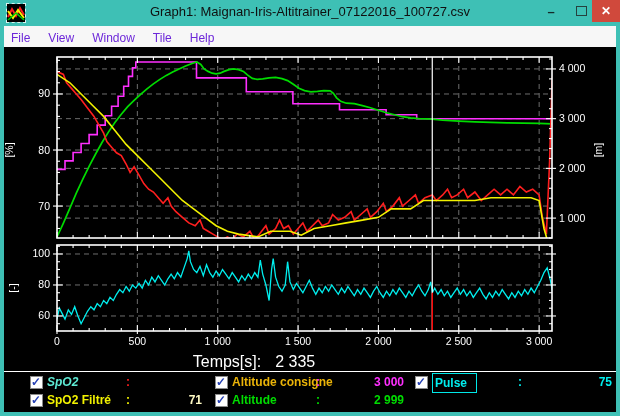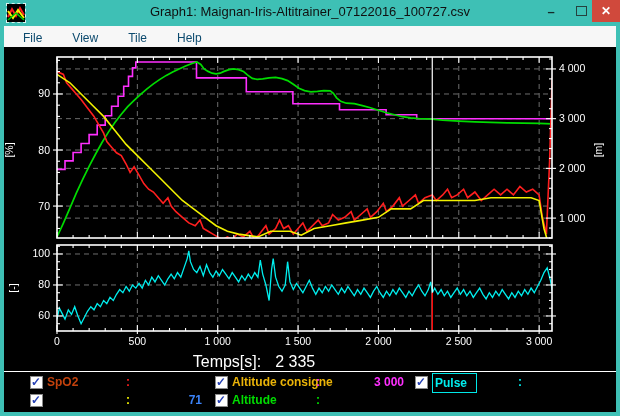--- a/index.html
+++ b/index.html
@@ -9,21 +9,21 @@
   #titlebar{position:absolute;left:0;top:0;width:620px;height:20px;background:#3ec0b5;}
   #app-icon{position:absolute;left:7px;top:4px;width:18px;height:18px;outline:1px dashed #d8f3ef;}
   #title-text{position:absolute;left:0;top:4px;width:620px;text-align:center;font-size:13px;color:#101010;}
   .ctl{position:absolute;top:0;height:22px;display:flex;align-items:center;justify-content:center;color:#142a28;font-size:13px;cursor:default;}
   #btn-min{left:540px;width:22px;font-weight:bold;}
   #btn-max{left:570px;width:22px;}
   #btn-max .sq{width:9px;height:8px;border:1px solid #25413e;display:inline-block;}
   #btn-close{left:592px;width:28px;background:#d0493c;color:#ffffff;font-weight:bold;font-size:12px;}
   
   #menubar{position:absolute;left:4px;top:26px;width:612px;height:21px;background:#f7f7f7;display:flex;align-items:center;}
-  .menu-item{font-size:12px;color:#0c4a6e;padding:0 9px;height:18px;line-height:21px;margin-left:12px;}
+  .menu-item{font-size:12px;color:#6d28d9;padding:0 9px;height:18px;line-height:21px;}
   .menu-item:first-child{padding-left:7px;}
   
   #content{position:absolute;left:4px;top:47px;width:612px;height:365px;background:#000;}
   #charts{position:absolute;left:-4px;top:-47px;}
   
   #axis-footer{position:absolute;left:0;top:306px;width:500px;text-align:center;color:#fff;font-size:16px;}
   #axis-footer .v{margin-left:14px;}
   #legend-sep{position:absolute;left:0;top:324px;width:612px;height:1px;background:#ffffff;}
   #legend{position:absolute;left:-4px;top:-47px;width:620px;height:416px;pointer-events:none;}
   .lg-row{position:absolute;height:18px;line-height:18px;font-size:12px;font-weight:bold;white-space:nowrap;}
@@ -54,20 +54,21 @@
         <span class="sq"></span>
       </div>
     <div id="btn-close" class="ctl">
         <span>✕</span>
       </div>
   </div>
 
   <div id="menubar">
       <div class="menu-item">File</div>
       <div class="menu-item">View</div>
+      <div class="menu-item">Window</div>
       <div class="menu-item">Tile</div>
       <div class="menu-item">Help</div>
     </div>
 
   <div id="content">
     <svg id="charts" width="620" height="416" viewBox="0 0 620 416">
         <g>
           <clipPath id="clip0">
             <rect x="57" y="57" width="495" height="181"></rect>
           </clipPath>
@@ -345,49 +346,52 @@
       </svg>
     <div id="axis-footer">
       <span>Temps[s]:</span><span class="v">2 335</span>
     </div>
     <div id="legend-sep"></div>
     <div id="legend">
         <div class="lg-row" style="top: 373px; left: 0px; width: 620px; pointer-events: auto;">
           <div class="cbx" style="left: 30px;">
             <span>✓</span>
           </div>
-          <span class="lg-label" style="left: 47px; color: #c2410c;">SpO2</span>
+          <span class="lg-label" style="left: 47px; color: #5eead4; font-style: italic;">SpO2</span>
           <span class="lg-colon" style="left: 126px; color: rgb(255, 31, 31);">:</span>
           <span class="lg-val" style="left: 132px; color: rgb(255, 31, 31); margin-top: 40px;">72</span>
         </div>
         <div class="lg-row" style="top: 391px; left: 0px; width: 620px; pointer-events: auto;">
           <div class="cbx" style="left: 30px;">
             <span>✓</span>
           </div>
+          <span class="lg-label" style="left: 47px; color: rgb(242, 242, 0);">SpO2 Filtré</span>
           <span class="lg-colon" style="left: 126px; color: rgb(242, 242, 0);">:</span>
-          <span class="lg-val" style="left: 132px; color: #3b82f6;">71</span>
+          <span class="lg-val" style="left: 132px; color: #fef9c3;">71</span>
         </div>
         <div class="lg-row" style="top: 373px; left: 0px; width: 620px; pointer-events: auto;">
           <div class="cbx" style="left: 215px;">
             <span>✓</span>
           </div>
           <span class="lg-label" style="left: 232px; color: #eab308;">Altitude consigne</span>
           <span class="lg-colon" style="left: 316px; color: rgb(255, 47, 255);">:</span>
           <span class="lg-val" style="left: 334px; color: rgb(255, 47, 255);">3 000</span>
         </div>
         <div class="lg-row" style="top: 391px; left: 0px; width: 620px; pointer-events: auto;">
           <div class="cbx" style="left: 215px;">
             <span>✓</span>
           </div>
           <span class="lg-label" style="left: 232px; color: rgb(0, 220, 0);">Altitude</span>
           <span class="lg-colon" style="left: 316px; color: rgb(0, 220, 0);">:</span>
+          <span class="lg-val" style="left: 334px; color: rgb(0, 220, 0);">2 999</span>
         </div>
         <div class="lg-row" style="top: 373px; left: 0px; width: 620px; pointer-events: auto;">
           <div class="cbx" style="left: 415px;">
             <span>✓</span>
           </div>
           <span class="lg-label focus-box" style="left: 432px; color: rgb(0, 238, 238);">Pulse </span>
           <span class="lg-colon" style="left: 518px; color: rgb(0, 238, 238);">:</span>
+          <span class="lg-val" style="left: 542px; color: rgb(0, 238, 238);">75</span>
         </div>
       </div>
   </div>
 
 </div>
 
 </body></html>

